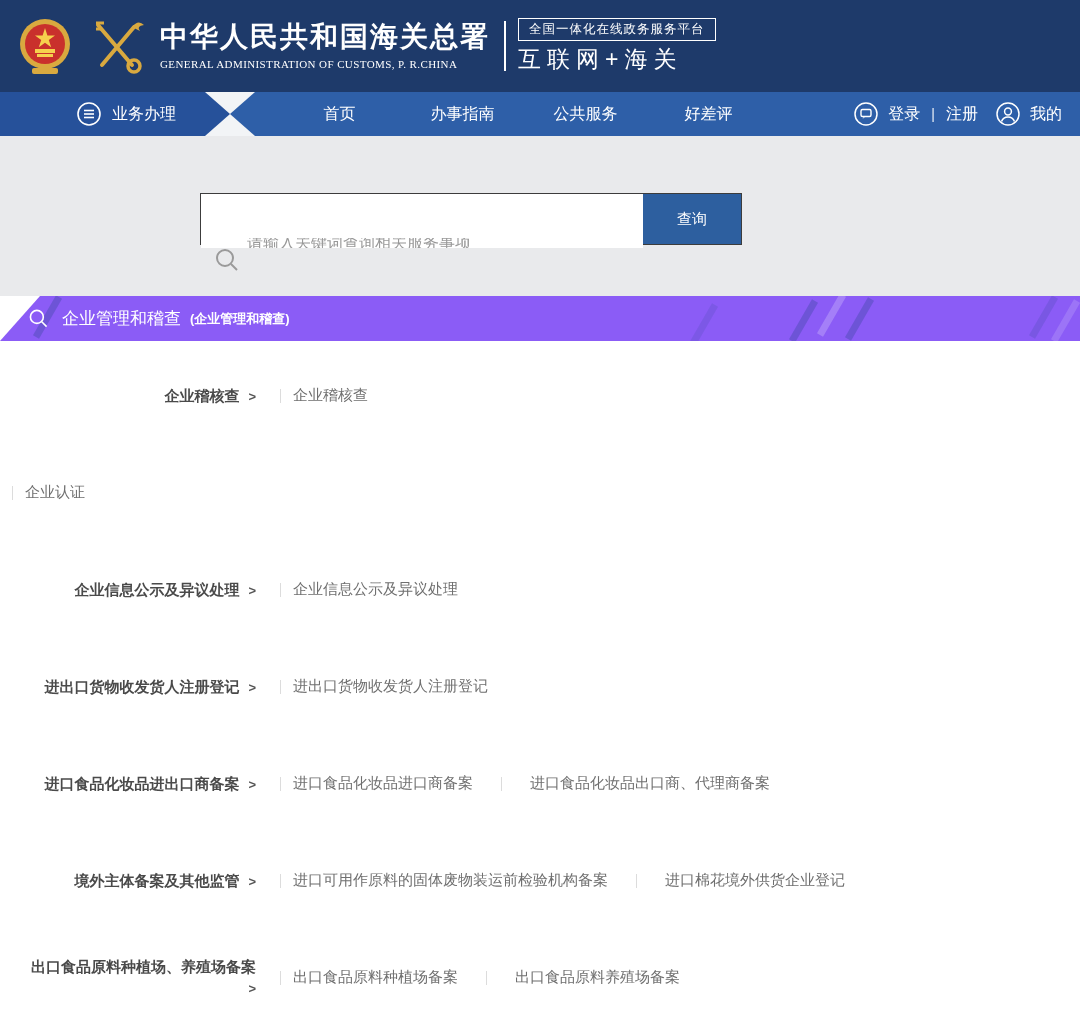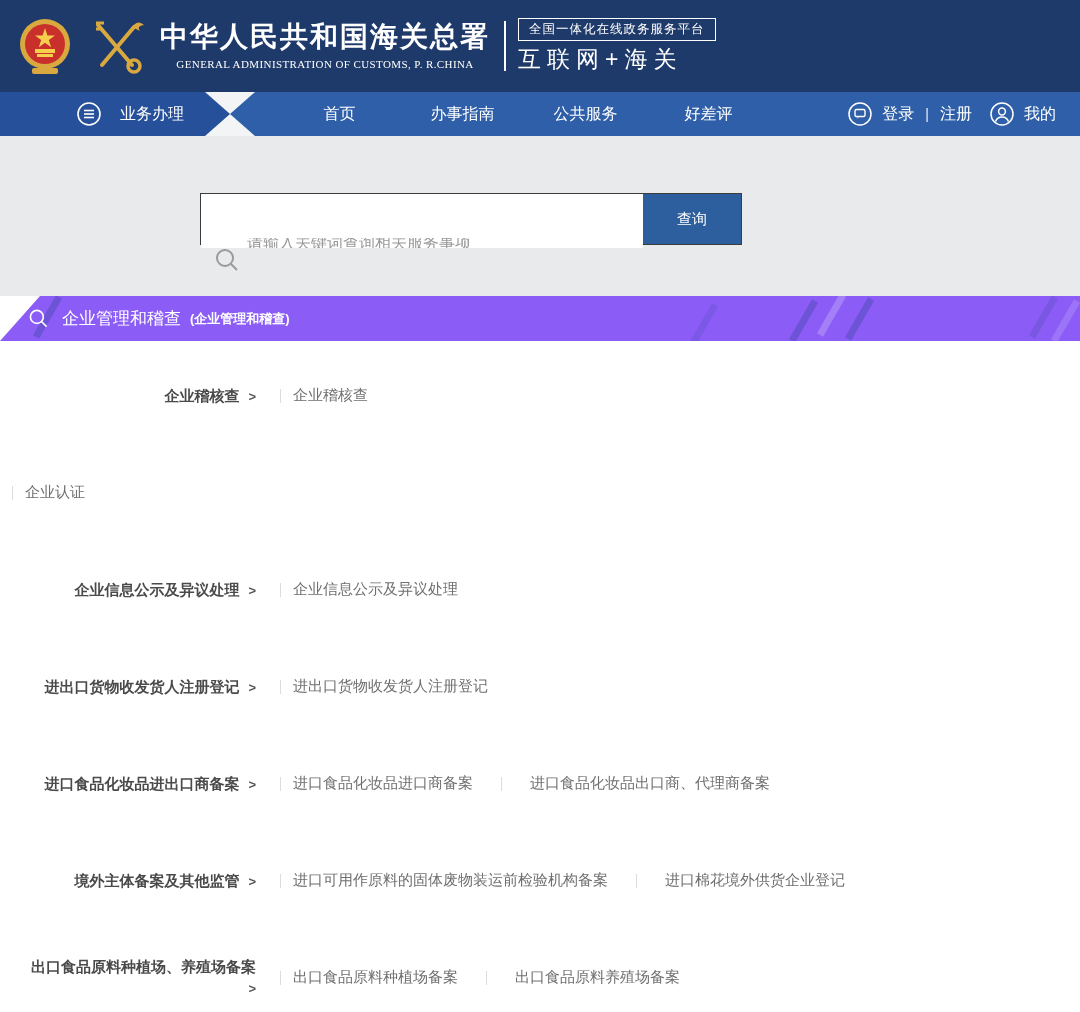--- a/index.html
+++ b/index.html
@@ -3,42 +3,42 @@
 <meta charset="utf-8">
 <style>
   * { margin:0; padding:0; box-sizing:border-box; }
   html,body { width:1080px; height:1012px; overflow:hidden; background:#ffffff;
     font-family:"Liberation Sans","DejaVu Sans",sans-serif; }
 
   
   .header { height:92px; background:#1e3a6a; display:flex; align-items:center; padding-left:18px; }
   .emblem { width:54px; height:60px; flex:0 0 auto; }
   .customs-logo { width:58px; height:62px; margin-left:16px; flex:0 0 auto; }
-  .title-block { margin-left:14px; color:#fff;text-align:center; }
+  .title-block { margin-left:14px; color:#fff; }
   .title-cn { font-size:28px; font-weight:bold; letter-spacing:2px; line-height:1.1; }
   .title-en { font-size:11px; font-weight:normal; letter-spacing:0.4px; margin-top:5px;
     font-family:"Liberation Serif","DejaVu Serif",serif; }
   .hdr-divider { width:2px; height:50px; background:#fff; margin:0 12px 0 14px; }
   .platform-block { color:#fff; }
   .platform-badge { display:inline-block; border:1px solid #fff; font-size:12.5px;
     padding:2px 10px; letter-spacing:1px; }
   .platform-name { font-size:23px; letter-spacing:6px; margin-top:3px; font-weight:500; }
 
   
   .navbar { height:44px; background:#2e5fa8; display:flex; align-items:stretch; color:#fff; }
   .menu-section { width:205px; background:#26519a; display:flex; align-items:center; padding-left:76px; }
-  .menu-label { font-size:16px; margin-left:18px; white-space:nowrap; }
+  .menu-label { font-size:16px; margin-left:10px; white-space:nowrap; }
   .bowtie { width:50px; position:relative; background:linear-gradient(90deg,#26519a 50%,#2e5fa8 50%); }
   .bowtie .tri-top { position:absolute; top:0; left:0; width:0; height:0;
     border-left:25px solid transparent; border-right:25px solid transparent; border-top:22px solid #f2f4f6; }
   .bowtie .tri-bottom { position:absolute; bottom:0; left:0; width:0; height:0;
     border-left:25px solid transparent; border-right:25px solid transparent; border-bottom:22px solid #f2f4f6; }
   .nav-items { display:flex; margin-left:23px; align-items:center; }
   .nav-item { width:123px; text-align:center; font-size:16px; cursor:pointer; white-space:nowrap; }
-  .account { margin-left:auto; display:flex; align-items:center; gap:9px; padding-right:24px; white-space:nowrap;text-align:center; }
+  .account { margin-left:auto; display:flex; align-items:center; gap:9px; padding-right:18px; white-space:nowrap;text-align:center; }
   .account .txt { font-size:16px; }
   .account .sep { font-size:14px; opacity:.9; margin:0 2px; }
   .icon-circ { width:26px; height:26px; display:block; }
 
   
   .search-section { height:160px; background:#e9eaec; }
   .search-row { display:flex; width:542px; height:52px; margin:0 0 0 200px; position:relative; top:57px;
     border:1px solid #3c3c3c; background:#fff; }
   .search-input-wrap { flex:1; position:relative;margin-top:40px; }
   .search-input-wrap svg { position:absolute; left:13px; top:13px; }

